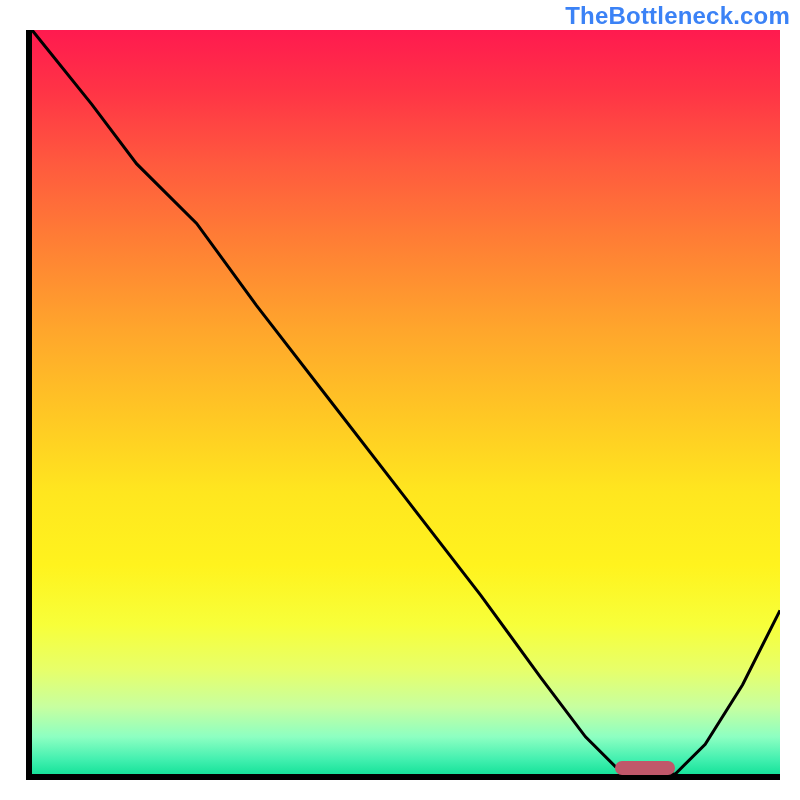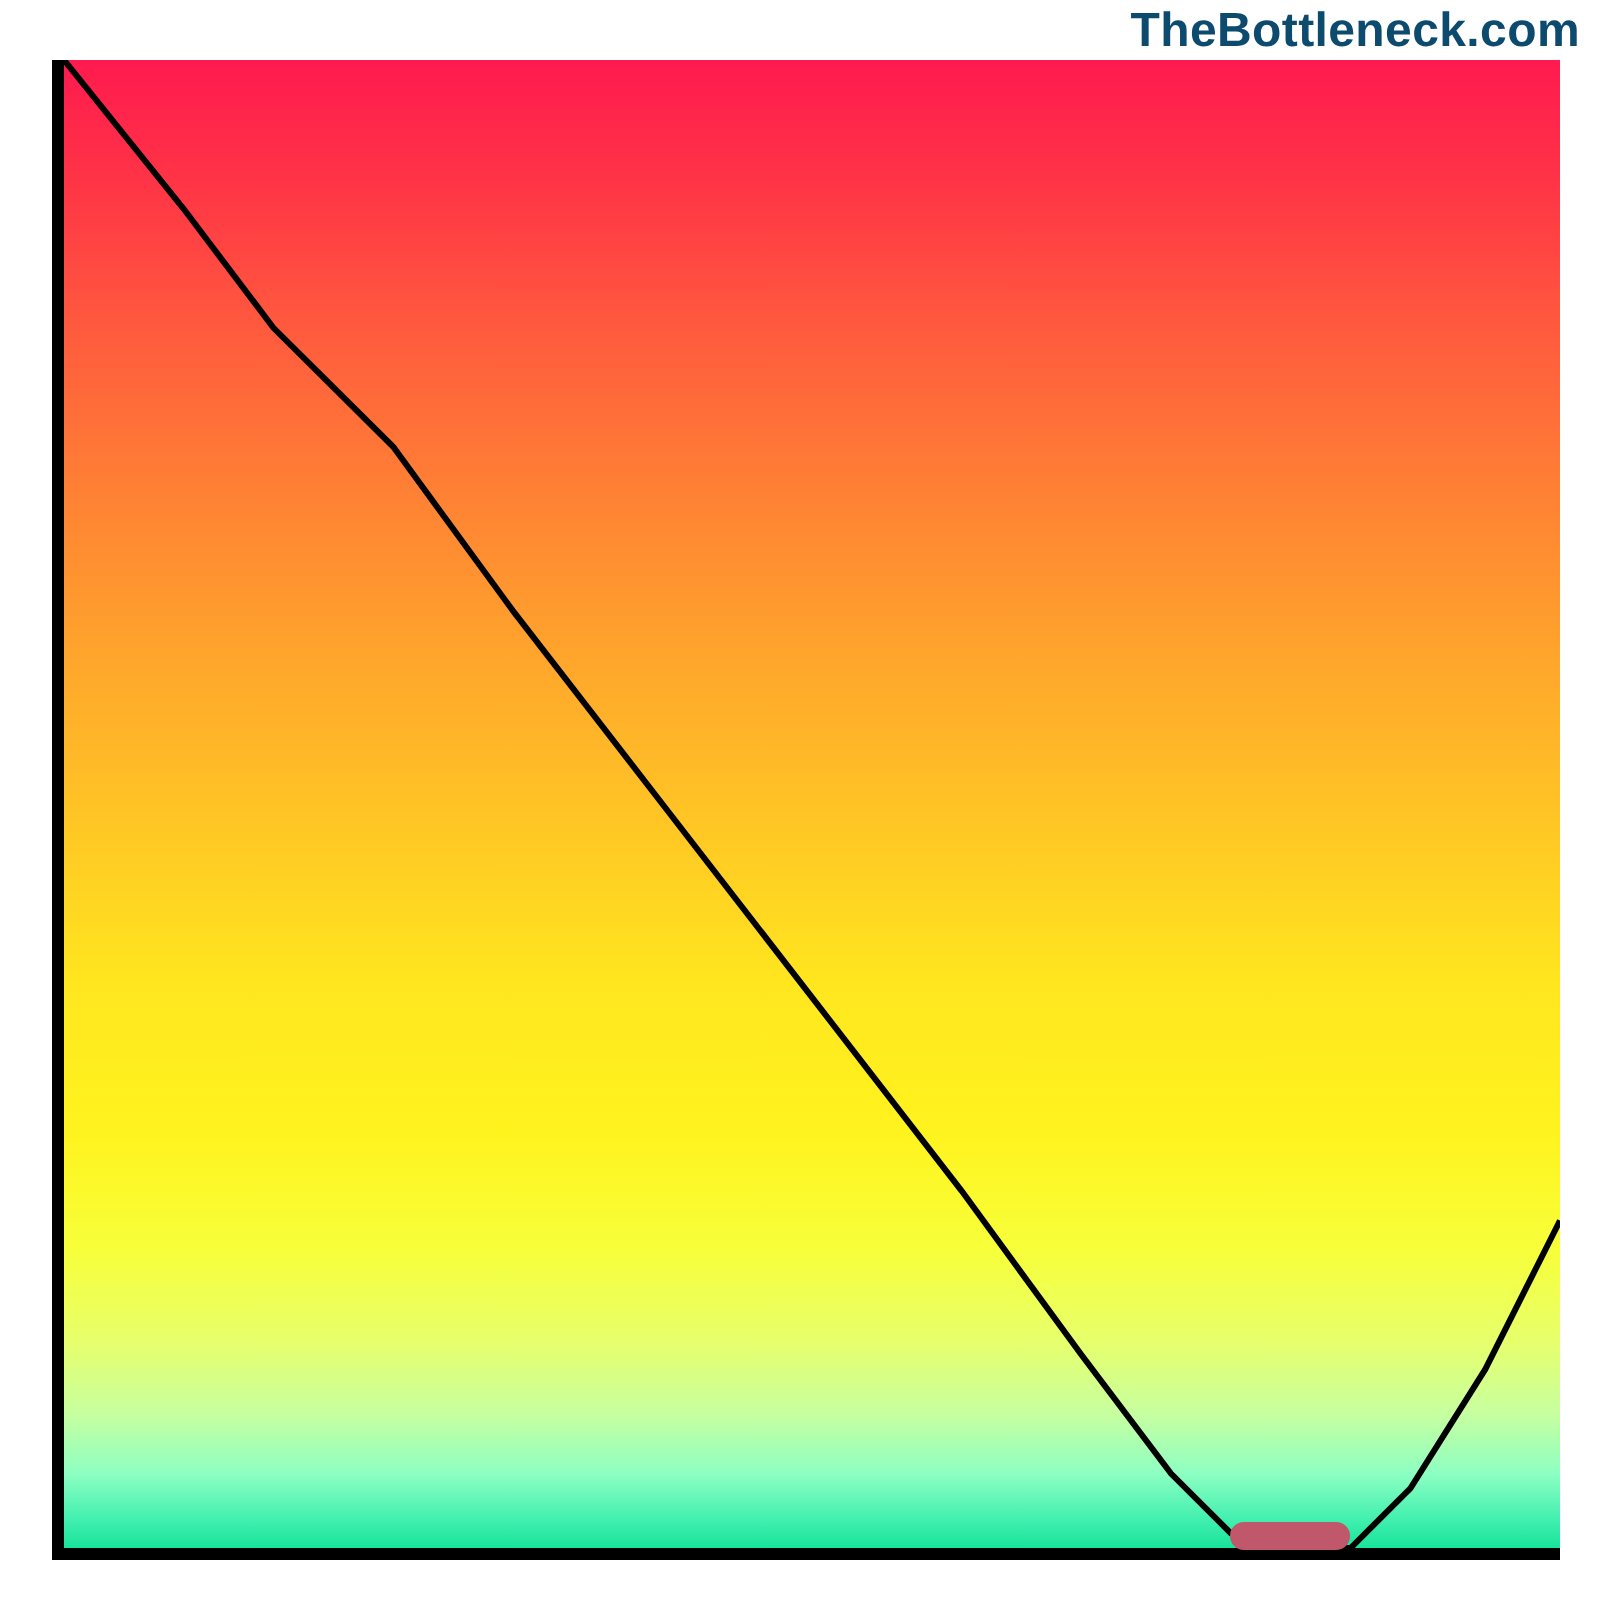--- a/index.html
+++ b/index.html
@@ -15,21 +15,21 @@
     width: 800px;
     height: 800px;
   }
   .watermark {
     position: absolute;
     top: 2px;
     right: 10px;
     font-family: Arial, Helvetica, sans-serif;
     font-size: 24px;
     font-weight: 600;
-    color: #0c4a6e;
+    color: #3b82f6;
     letter-spacing: 0.2px;
     z-index: 5;
   }
   .plot {
     position: absolute;
     left: 26px;
     top: 30px;
     width: 748px;
     height: 744px;
     border-left: 6px solid #000;

